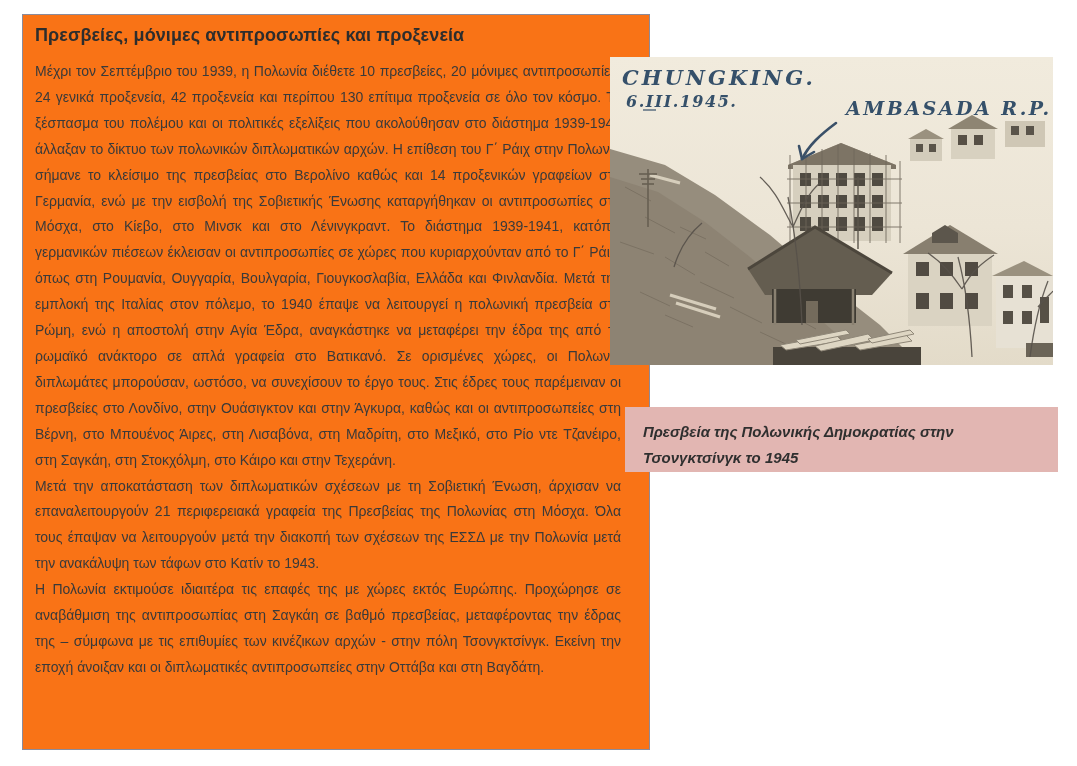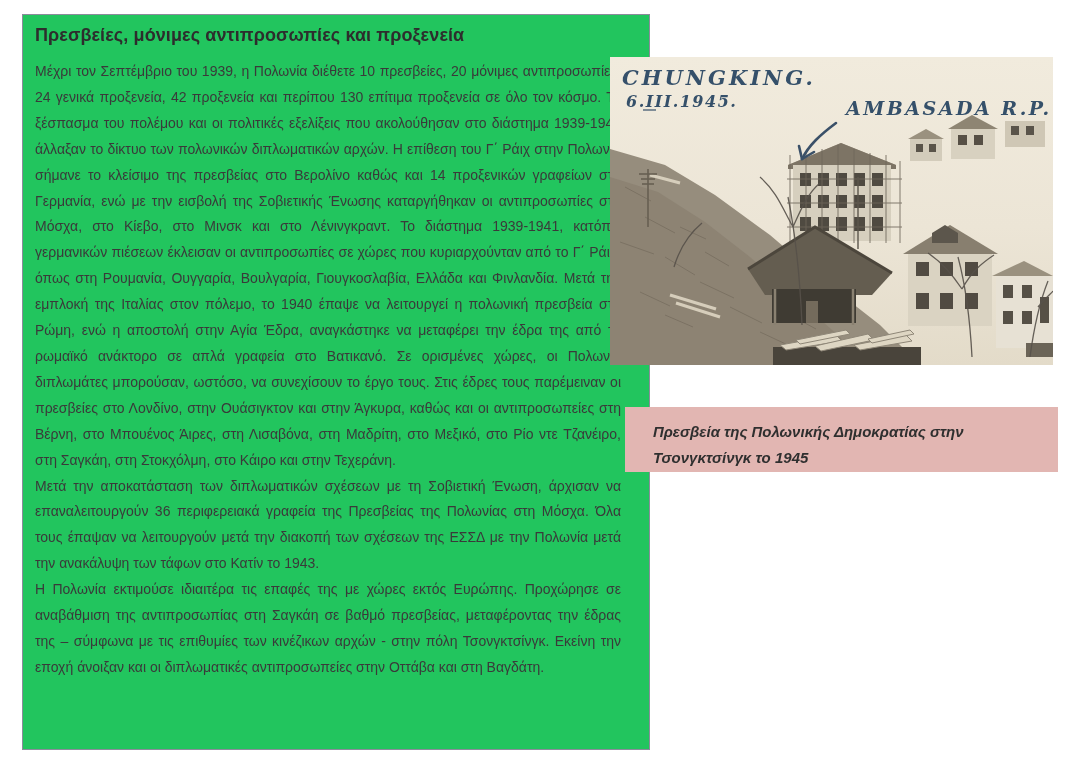--- a/index.html
+++ b/index.html
@@ -9,21 +9,21 @@
     height: 766px;
     background: #ffffff;
     font-family: "Liberation Sans", sans-serif;
     overflow: hidden;
   }
   .text-panel {
     position: absolute;
     left: 22px; top: 14px;
     width: 628px; height: 736px;
     box-sizing: border-box;
-    background: #22c55e;
+    background: #f97316;
     border: 1.5px solid #8b8b9b;
     padding: 10px 28px 10px 12px;
     color: #3a3a3a;
   }
   .panel-title {
     font-size: 18px;
     font-weight: bold;
     color: #2d2d2d;
     margin: 0 0 13px 0;
     letter-spacing: 0.1px;
@@ -39,38 +39,38 @@
     position: absolute;
     left: 610px; top: 57px;
     width: 513px; height: 308px;
   }
   .caption-box {
     position: absolute;
     left: 625px; top: 407px;
     width: 433px; height: 65px;
     box-sizing: border-box;
     background: #e2b6b2;
-    padding: 12px 14px 0 28px;
+    padding: 12px 14px 0 18px;
     color: #2f2f2f;
     font-weight: bold;
     font-style: italic;
     font-size: 15px;
     line-height: 26px;
   }
 </style>
 </head>
 <body>
 
 <div class="page">
 
   <div class="text-panel">
     <h1 class="panel-title">Πρεσβείες, μόνιμες αντιπροσωπίες και προξενεία</h1>
     <div class="panel-body">
       <p>Μέχρι τον Σεπτέμβριο του 1939, η Πολωνία διέθετε 10 πρεσβείες, 20 μόνιμες αντιπροσωπίες, 24 γενικά προξενεία, 42 προξενεία και περίπου 130 επίτιμα προξενεία σε όλο τον κόσμο. Το ξέσπασμα του πολέμου και οι πολιτικές εξελίξεις που ακολούθησαν στο διάστημα 1939-1945 άλλαξαν το δίκτυο των πολωνικών διπλωματικών αρχών. Η επίθεση του Γ΄ Ράιχ στην Πολωνία σήμανε το κλείσιμο της πρεσβείας στο Βερολίνο καθώς και 14 προξενικών γραφείων στη Γερμανία, ενώ με την εισβολή της Σοβιετικής Ένωσης καταργήθηκαν οι αντιπροσωπίες στη Μόσχα, στο Κίεβο, στο Μινσκ και στο Λένινγκραντ. Το διάστημα 1939-1941, κατόπιν γερμανικών πιέσεων έκλεισαν οι αντιπροσωπίες σε χώρες που κυριαρχούνταν από το Γ΄ Ράιχ, όπως στη Ρουμανία, Ουγγαρία, Βουλγαρία, Γιουγκοσλαβία, Ελλάδα και Φινλανδία. Μετά την εμπλοκή της Ιταλίας στον πόλεμο, το 1940 έπαψε να λειτουργεί η πολωνική πρεσβεία στη Ρώμη, ενώ η αποστολή στην Αγία Έδρα, αναγκάστηκε να μεταφέρει την έδρα της από το ρωμαϊκό ανάκτορο σε απλά γραφεία στο Βατικανό. Σε ορισμένες χώρες, οι Πολωνοί διπλωμάτες μπορούσαν, ωστόσο, να συνεχίσουν το έργο τους. Στις έδρες τους παρέμειναν οι πρεσβείες στο Λονδίνο, στην Ουάσιγκτον και στην Άγκυρα, καθώς και οι αντιπροσωπείες στη Βέρνη, στο Μπουένος Άιρες, στη Λισαβόνα, στη Μαδρίτη, στο Μεξικό, στο Ρίο ντε Τζανέιρο, στη Σαγκάη, στη Στοκχόλμη, στο Κάιρο και στην Τεχεράνη.</p>
-      <p>Μετά την αποκατάσταση των διπλωματικών σχέσεων με τη Σοβιετική Ένωση, άρχισαν να επαναλειτουργούν 36 περιφερειακά γραφεία της Πρεσβείας της Πολωνίας στη Μόσχα. Όλα τους έπαψαν να λειτουργούν μετά την διακοπή των σχέσεων της ΕΣΣΔ με την Πολωνία μετά την ανακάλυψη των τάφων στο Κατίν το 1943.</p>
+      <p>Μετά την αποκατάσταση των διπλωματικών σχέσεων με τη Σοβιετική Ένωση, άρχισαν να επαναλειτουργούν 21 περιφερειακά γραφεία της Πρεσβείας της Πολωνίας στη Μόσχα. Όλα τους έπαψαν να λειτουργούν μετά την διακοπή των σχέσεων της ΕΣΣΔ με την Πολωνία μετά την ανακάλυψη των τάφων στο Κατίν το 1943.</p>
       <p>Η Πολωνία εκτιμούσε ιδιαιτέρα τις επαφές της με χώρες εκτός Ευρώπης. Προχώρησε σε αναβάθμιση της αντιπροσωπίας στη Σαγκάη σε βαθμό πρεσβείας, μεταφέροντας την έδρας της – σύμφωνα με τις επιθυμίες των κινέζικων αρχών - στην πόλη Τσονγκτσίνγκ.  Εκείνη την εποχή άνοιξαν και οι διπλωματικές αντιπροσωπείες στην Οττάβα και στη Βαγδάτη.</p>
     </div>
   </div>
 
   <div class="photo-frame">
     <svg width="443" height="308" viewBox="0 0 443 308" xmlns="http://www.w3.org/2000/svg">
       <defs>
         <linearGradient id="paper" x1="0" y1="0" x2="0" y2="1">
           <stop offset="0" stop-color="#f1ebdd"></stop>
           <stop offset="0.55" stop-color="#ece5d6"></stop>

